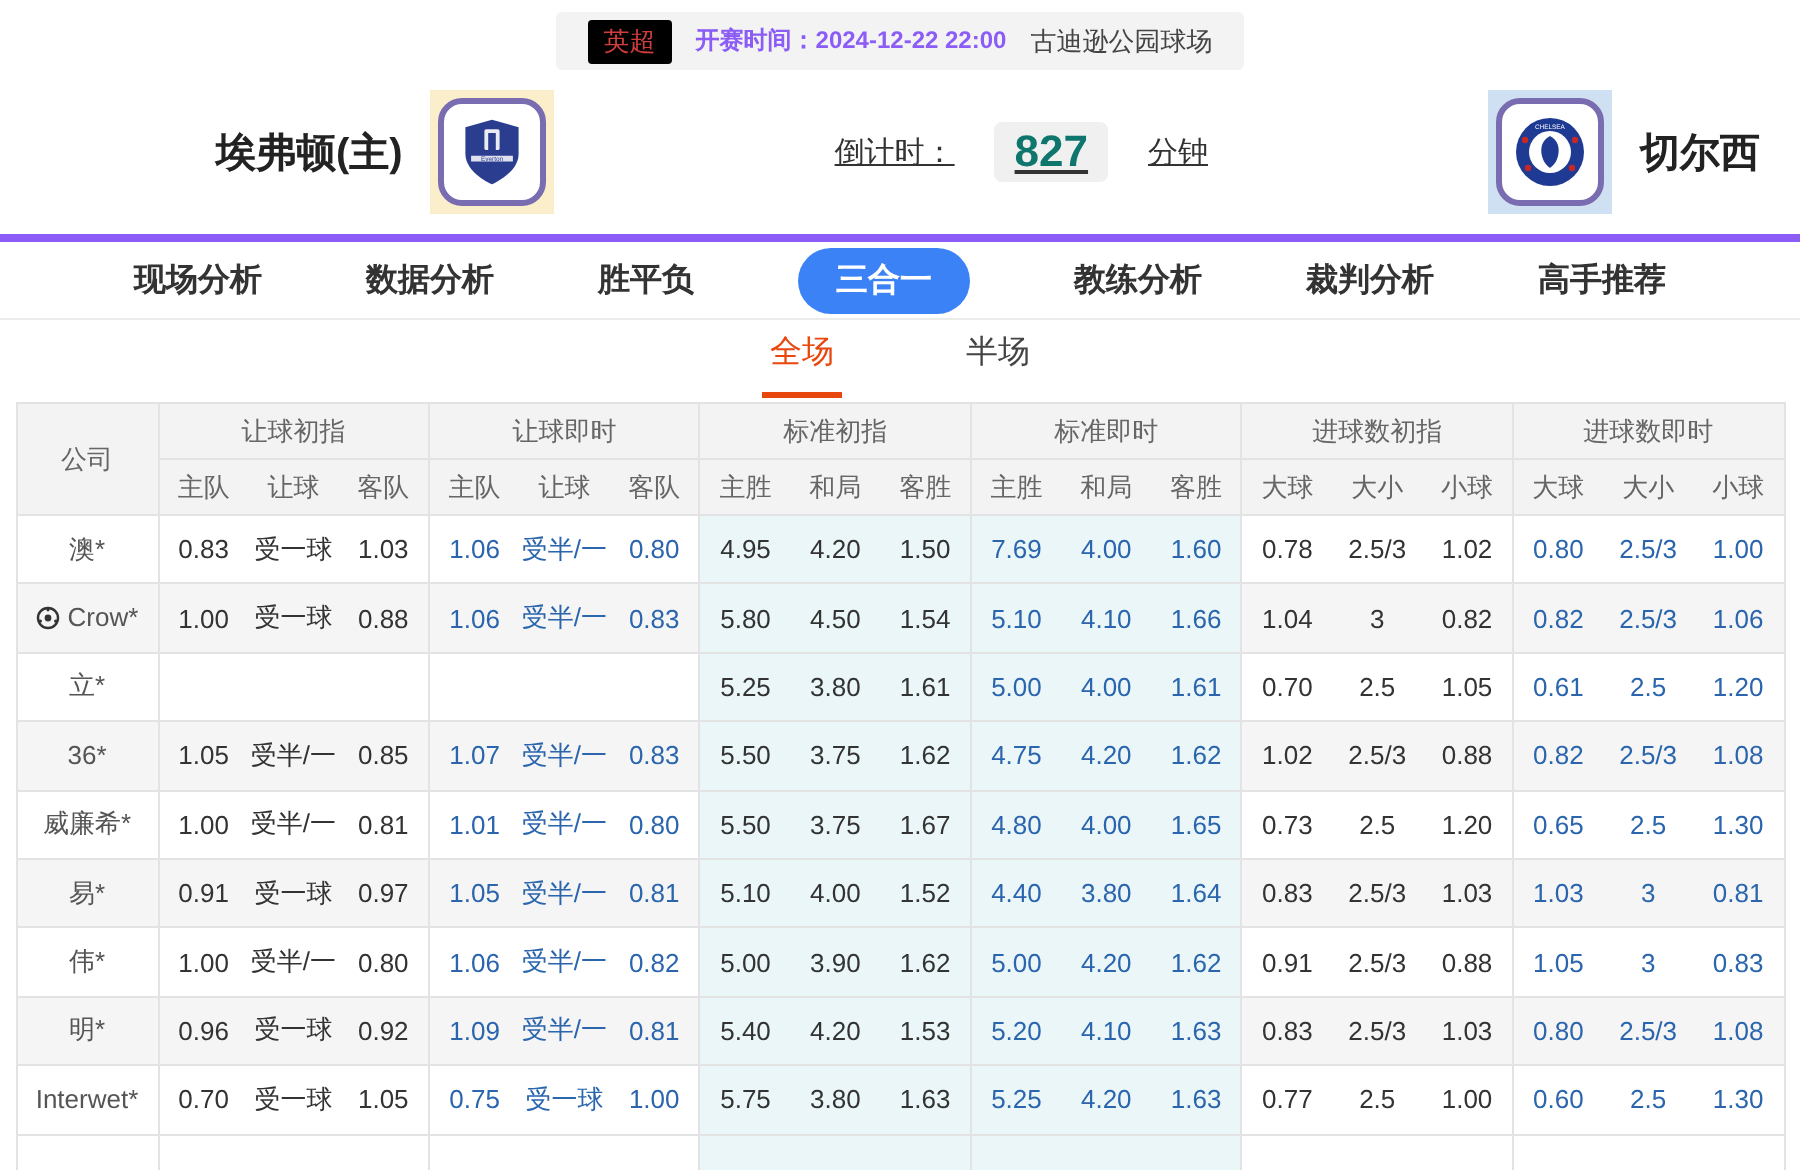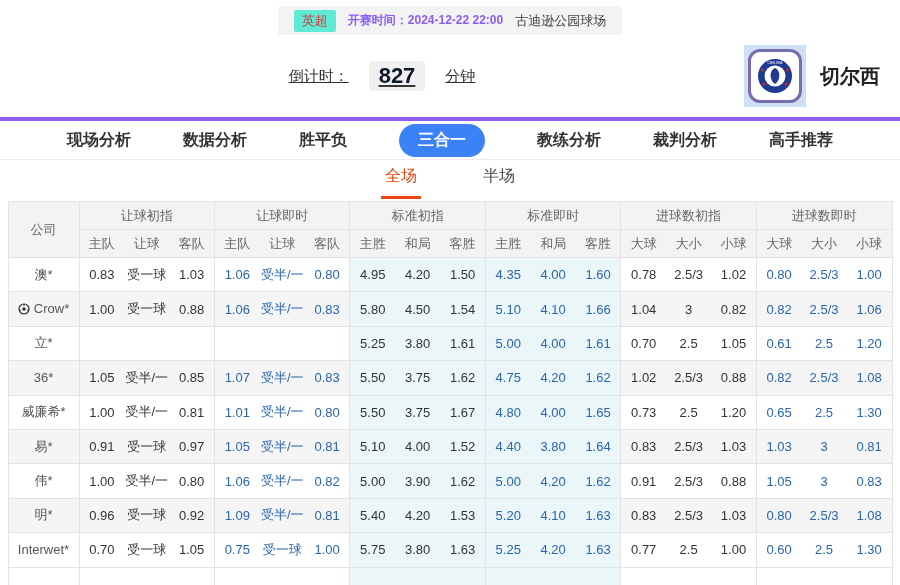--- a/index.html
+++ b/index.html
@@ -3,40 +3,40 @@
 <meta charset="utf-8">
 <style>
   * { box-sizing: border-box; margin: 0; padding: 0; }
   html,body { width: 900px; height: 585px; overflow: hidden; background:#fff;
     font-family: "Liberation Sans", "DejaVu Sans", sans-serif; color:#333; }
 
   
   .topbar-wrap { display:flex; justify-content:center; padding-top:6px; }
   .topbar { display:flex; align-items:center; gap:12px; background:#f3f3f3;
     border-radius:3px; padding:4px 16px; height:29px; }
-  .league-badge { background:#5eead4; color:#d03d3d; font-size:13px;
+  .league-badge { background:#000000; color:#d03d3d; font-size:13px;
     padding:2px 8px; border-radius:2px; }
   .kickoff { font-size:12px; font-weight:bold; color:#8b5cf6; }
   .venue { font-size:13px; color:#444; }
 
   
   .teams { display:flex; align-items:center; height:82px; padding:0 20px; }
   .team { display:flex; align-items:center; gap:14px; }
   .team.home { padding-left:88px; }
   .team-name { font-size:20px; font-weight:bold; color:#222; white-space:nowrap; }
   .badge-outer { width:62px; height:62px; display:flex; align-items:center;
     justify-content:center; }
   .badge-outer.home-bg { background:#fbeecb; }
   .badge-outer.away-bg { background:#cfe0f2; }
   .badge-inner { width:54px; height:54px; background:#fff; border:3px solid #7a6cb0;
     border-radius:12px; display:flex; align-items:center; justify-content:center; }
   .countdown { flex:1; display:flex; align-items:center; justify-content:center;
     gap:20px; font-size:15px; color:#333;text-decoration:underline; }
   .countdown-value { background:#f0f0f0; border-radius:4px; padding:2px 10px;
-    font-size:22px; font-weight:bold; color:#0f172a;text-align:right; }
+    font-size:22px; font-weight:bold; color:#0f766e;text-align:right; }
 
   
   .nav { border-top:4px solid #8b5cf6; display:flex; justify-content:center;
     align-items:center; gap:52px; height:42px; }
   .nav-item { font-size:16px; font-weight:bold; color:#333; cursor:pointer;
     white-space:nowrap; }
   .nav-item.active { background:#3b82f6; color:#fff; border-radius:999px;
     padding:6px 19px; }
 
   
@@ -68,20 +68,34 @@
 
 <div class="topbar-wrap">
   <div class="topbar">
     <span class="league-badge">英超</span>
     <span class="kickoff"><span>开赛时间：</span><span>2024-12-22 22:00</span></span>
     <span class="venue">古迪逊公园球场</span>
   </div>
 </div>
 
 <div class="teams">
+  <div class="team home">
+    <span class="team-name">埃弗顿(主)</span>
+    <span class="badge-outer home-bg">
+      <span class="badge-inner">
+        <svg width="38" height="38" viewBox="0 0 40 40">
+          <path d="M20 3 L34 7 V21 C34 31 20 37 20 37 C20 37 6 31 6 21 V7 Z" fill="#2b3d8f"></path>
+          <rect x="16" y="8" width="8" height="11" rx="1" fill="#fff" opacity="0.9"></rect>
+          <rect x="18" y="10" width="4" height="9" fill="#2b3d8f"></rect>
+          <path d="M9 22 H31 V25 H9 Z" fill="#fff" opacity="0.85"></path>
+          <text x="20" y="24.5" font-size="3.4" text-anchor="middle" fill="#2b3d8f" font-family="Liberation Sans, sans-serif">Everton</text>
+        </svg>
+      </span>
+    </span>
+  </div>
 
   <div class="countdown">
     <span>倒计时：</span>
     <span class="countdown-value">827</span>
     <span>分钟</span>
   </div>
 
   <div class="team away">
     <span class="badge-outer away-bg">
       <span class="badge-inner">
@@ -157,21 +171,21 @@
         <td class="company">澳*</td>
         <td class="gstart">0.83</td>
         <td class="mid">受一球</td>
         <td class="gend">1.03</td>
         <td class="blue gstart">1.06</td>
         <td class="blue mid">受半/一</td>
         <td class="blue gend">0.80</td>
         <td class="cyan gstart">4.95</td>
         <td class="cyan mid">4.20</td>
         <td class="cyan gend">1.50</td>
-        <td class="cyan blue gstart">4.35</td>
+        <td class="cyan blue gstart">7.69</td>
         <td class="cyan blue mid">4.00</td>
         <td class="cyan blue gend">1.60</td>
         <td class="gstart">0.78</td>
         <td class="mid">2.5/3</td>
         <td class="gend">1.02</td>
         <td class="blue gstart">0.80</td>
         <td class="blue mid">2.5/3</td>
         <td class="blue gend">1.00</td>
       </tr>
       <tr class="alt">

